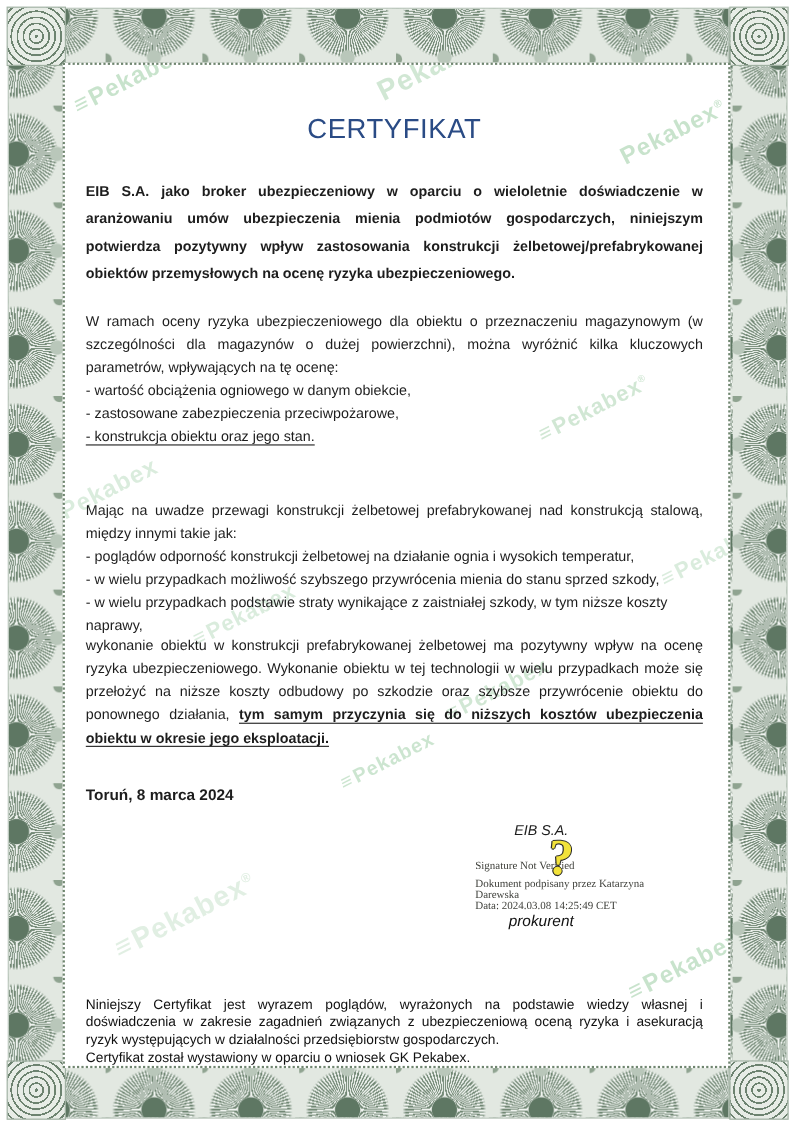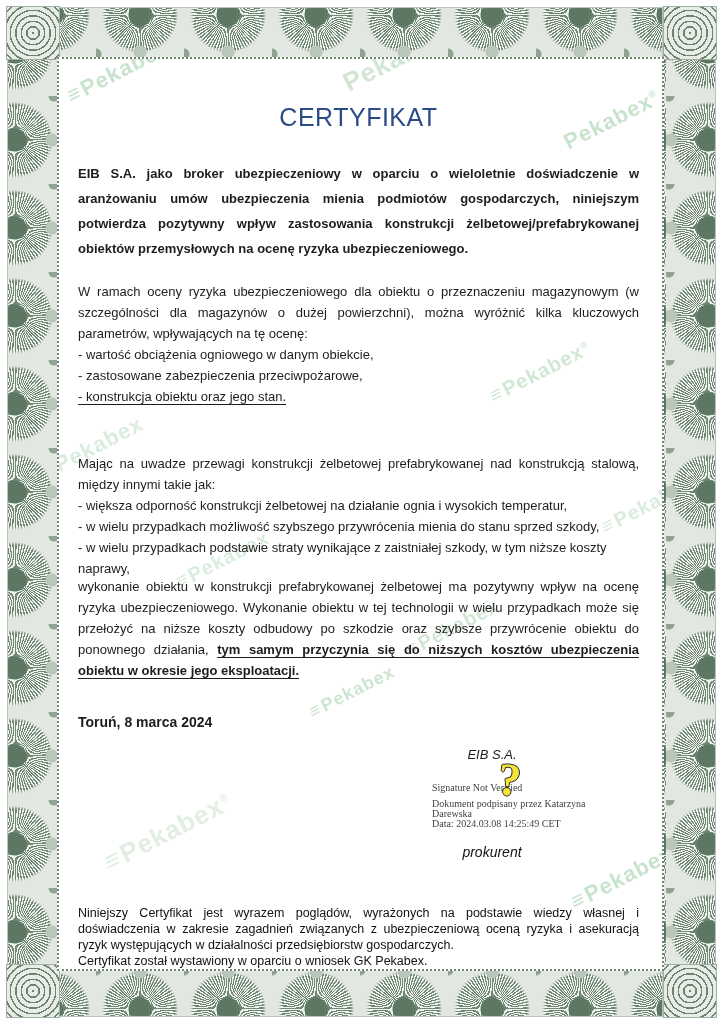--- a/index.html
+++ b/index.html
@@ -95,21 +95,21 @@
   }
   .stamp .status{margin-bottom:6px;}
   .stamp .qmark{
     position:absolute;left:66px;top:-8px;z-index:2;
     font-family:"Liberation Serif", serif;
     font-size:46px;font-weight:bold;color:#f2e23a;
     transform:rotate(6deg);
     text-shadow:-1px 0 #2a2a2a,1px 0 #2a2a2a,0 -1px #2a2a2a,0 1px #2a2a2a;
   }
   .stamp .role{
-    position:relative;z-index:3;margin-top:18px;margin-left:-10px;width:140px;
+    position:relative;z-index:3;margin-top:3px;margin-left:-10px;width:140px;
     text-align:center;
     font-family:"Liberation Sans", sans-serif;
     font-style:italic;font-size:14px;color:#111;
   }
   .footer{top:846px;font-size:12.5px;line-height:16px;text-align:justify;color:#111;}
   .footer .note{text-align:left;}
 </style>
 </head>
 <body>
 
@@ -146,21 +146,21 @@
 
       <div class="blk p p2">
         <span>W ramach oceny ryzyka ubezpieczeniowego dla obiektu o przeznaczeniu magazynowym (w szczególności dla magazynów o dużej powierzchni), można wyróżnić kilka kluczowych parametrów, wpływających na tę ocenę:</span>
         <div class="item">- wartość obciążenia ogniowego w danym obiekcie,</div>
         <div class="item">- zastosowane zabezpieczenia przeciwpożarowe,</div>
         <div class="item u">- konstrukcja obiektu oraz jego stan.</div>
       </div>
 
       <div class="blk p p3">
         <span>Mając na uwadze przewagi konstrukcji żelbetowej prefabrykowanej nad konstrukcją stalową, między innymi takie jak:</span>
-        <div class="item">- większa odporność konstrukcji żelbetowej na działanie ognia i wysokich temperatur,</div>
+        <div class="item">- poglądów odporność konstrukcji żelbetowej na działanie ognia i wysokich temperatur,</div>
         <div class="item">- w wielu przypadkach możliwość szybszego przywrócenia mienia do stanu sprzed szkody,</div>
         <div class="item">- w wielu przypadkach podstawie straty wynikające z zaistniałej szkody, w tym niższe koszty naprawy,</div>
       </div>
 
       <div class="blk p p4">
         <span>wykonanie obiektu w konstrukcji prefabrykowanej żelbetowej ma pozytywny wpływ na ocenę ryzyka ubezpieczeniowego. Wykonanie obiektu w tej technologii w wielu przypadkach może się przełożyć na niższe koszty odbudowy po szkodzie oraz szybsze przywrócenie obiektu do ponownego działania,</span>
         <span class="emph">tym samym przyczynia się do niższych kosztów ubezpieczenia obiektu w okresie jego eksploatacji.</span>
       </div>
 
       <div class="blk dateline">Toruń, 8 marca 2024</div>

